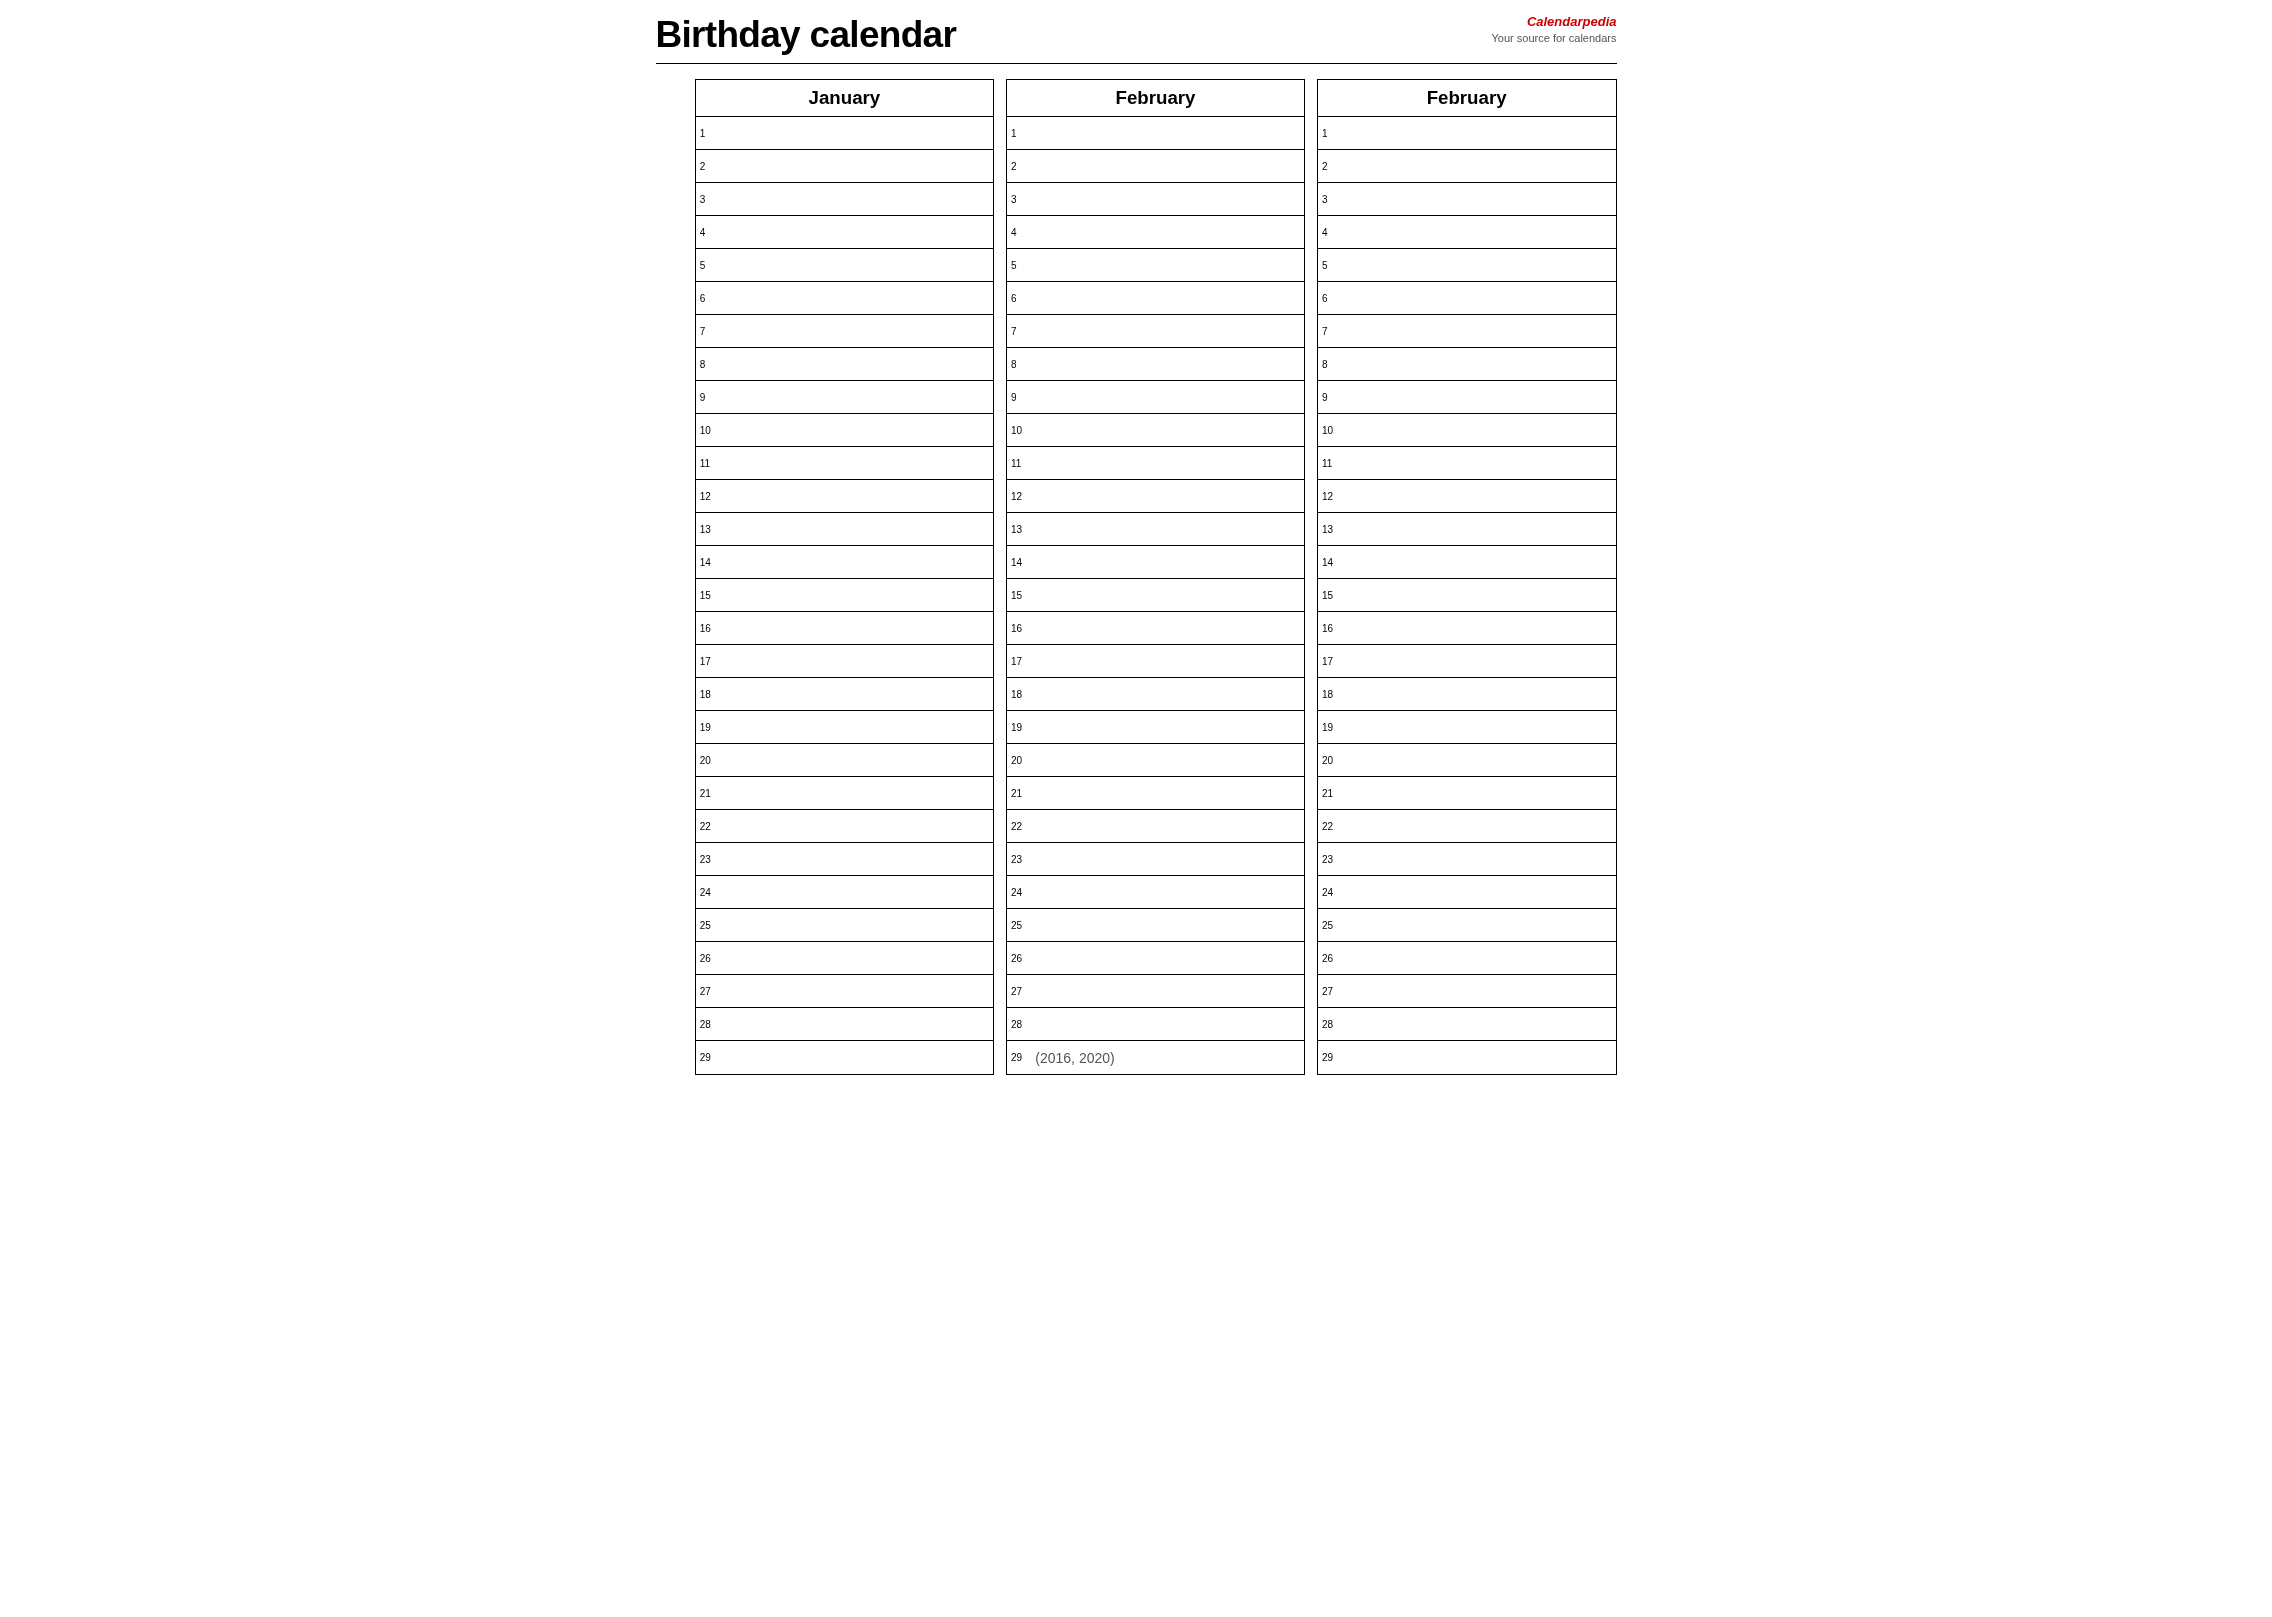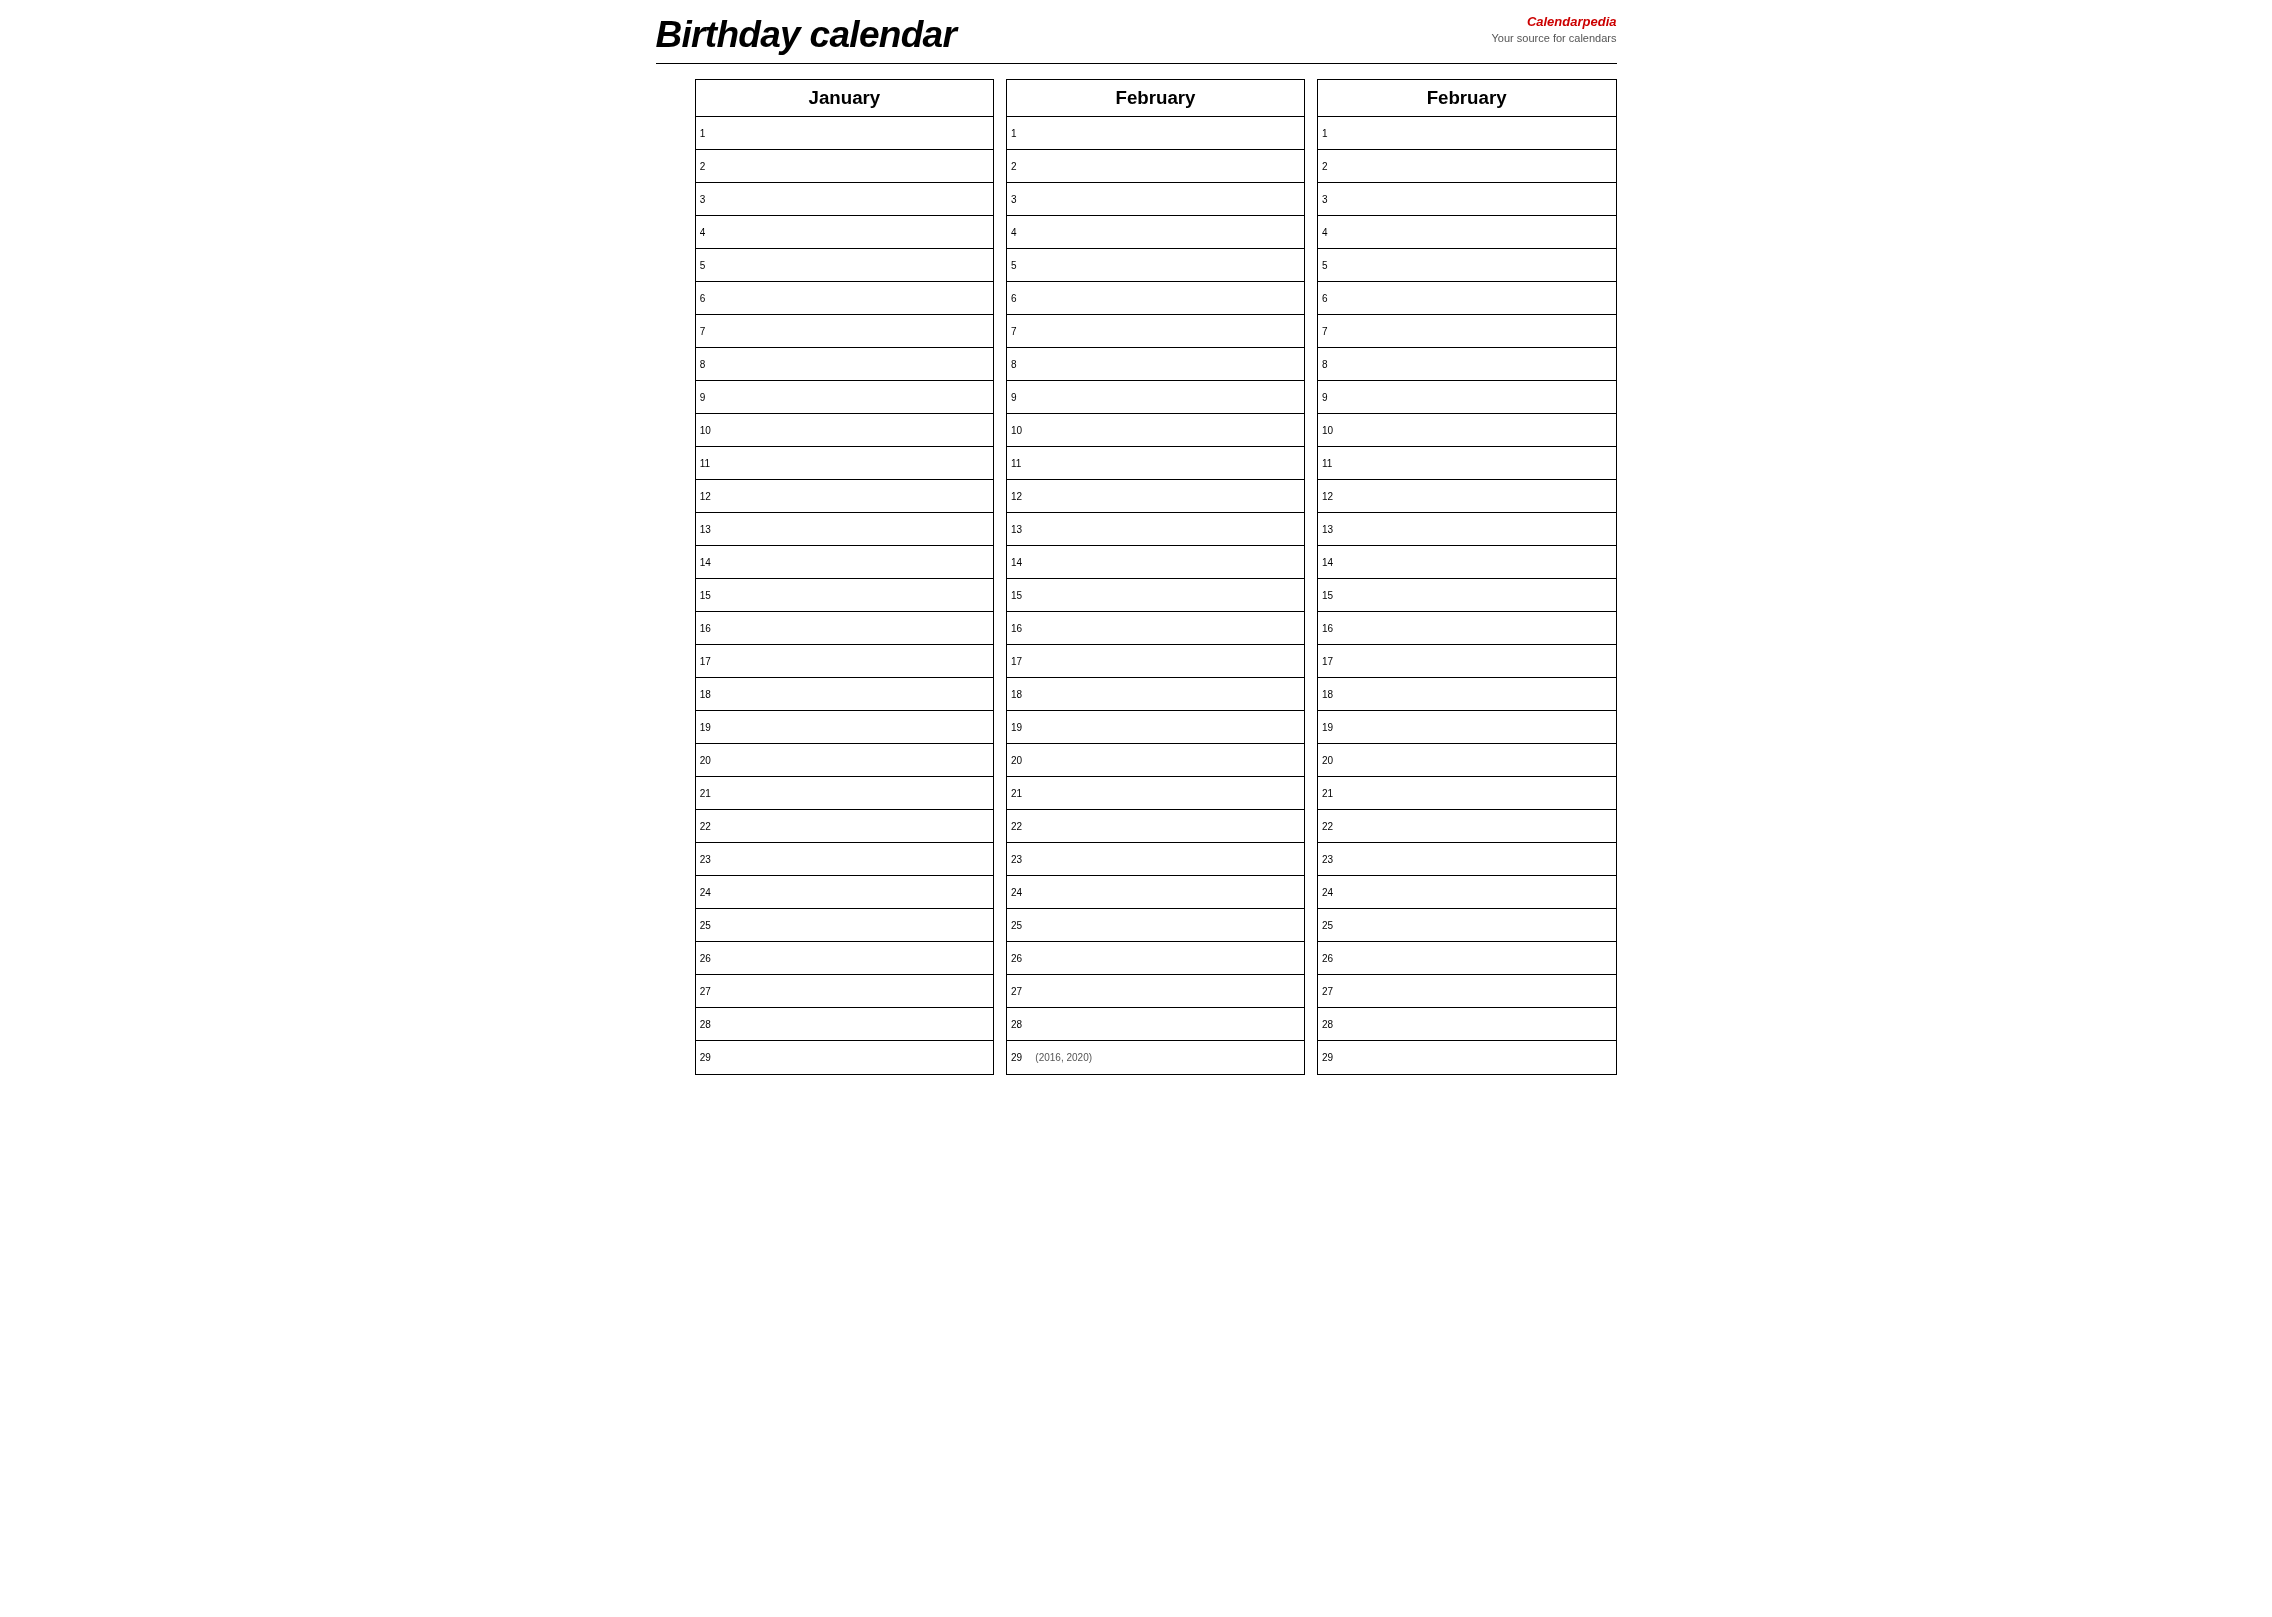--- a/index.html
+++ b/index.html
@@ -23,21 +23,20 @@
       align-items: flex-start;
       margin-bottom: 14.3px;
       border-bottom: 1.4px solid #000;
       padding-bottom: 7.2px;
     }
 
     .title {
       font-size: 37px;
       font-weight: 900;
       color: #000;
-      font-style: italic;
       letter-spacing: -0.7px;
     }
 
     .logo-area {
       text-align: right;
       line-height: 1.3;
     }
 
     .logo-calendar {
       font-size: 13px;
@@ -104,21 +103,21 @@
     }
 
     .day-number {
       font-size: 10px;
       color: #000;
       min-width: 21.5px;
       font-weight: normal;
     }
 
     .day-note {
-      font-size: 10px;
+      font-size: 14px;
       color: #555;
       margin-left: 2.9px;
       text-align: center;
     }
 
     .day-content {
       flex: 1;
     }
   </style>
 </head>

